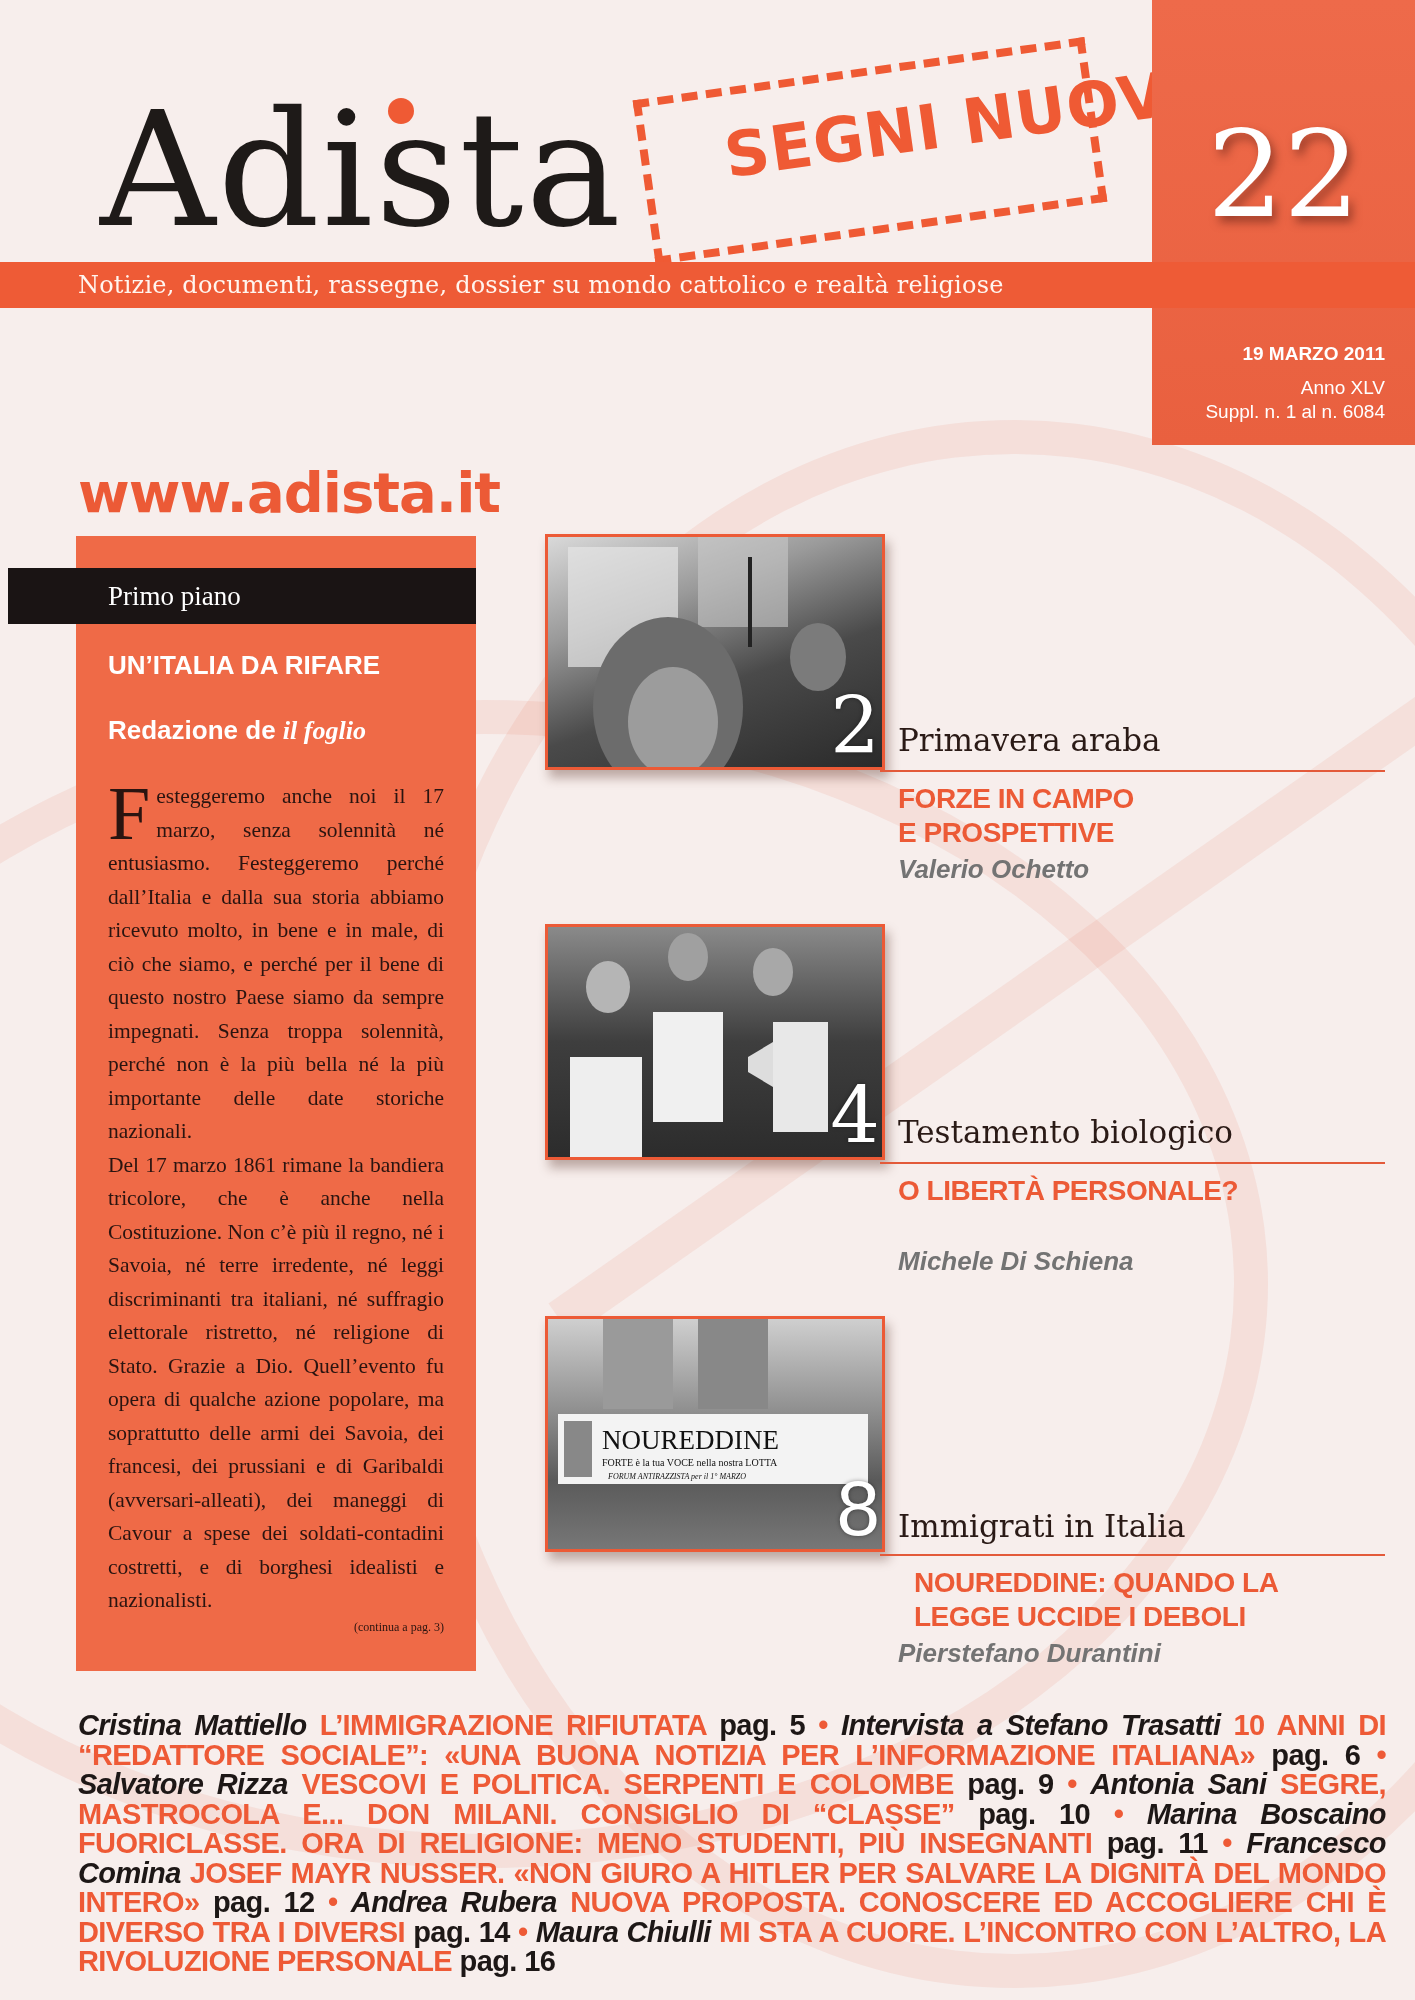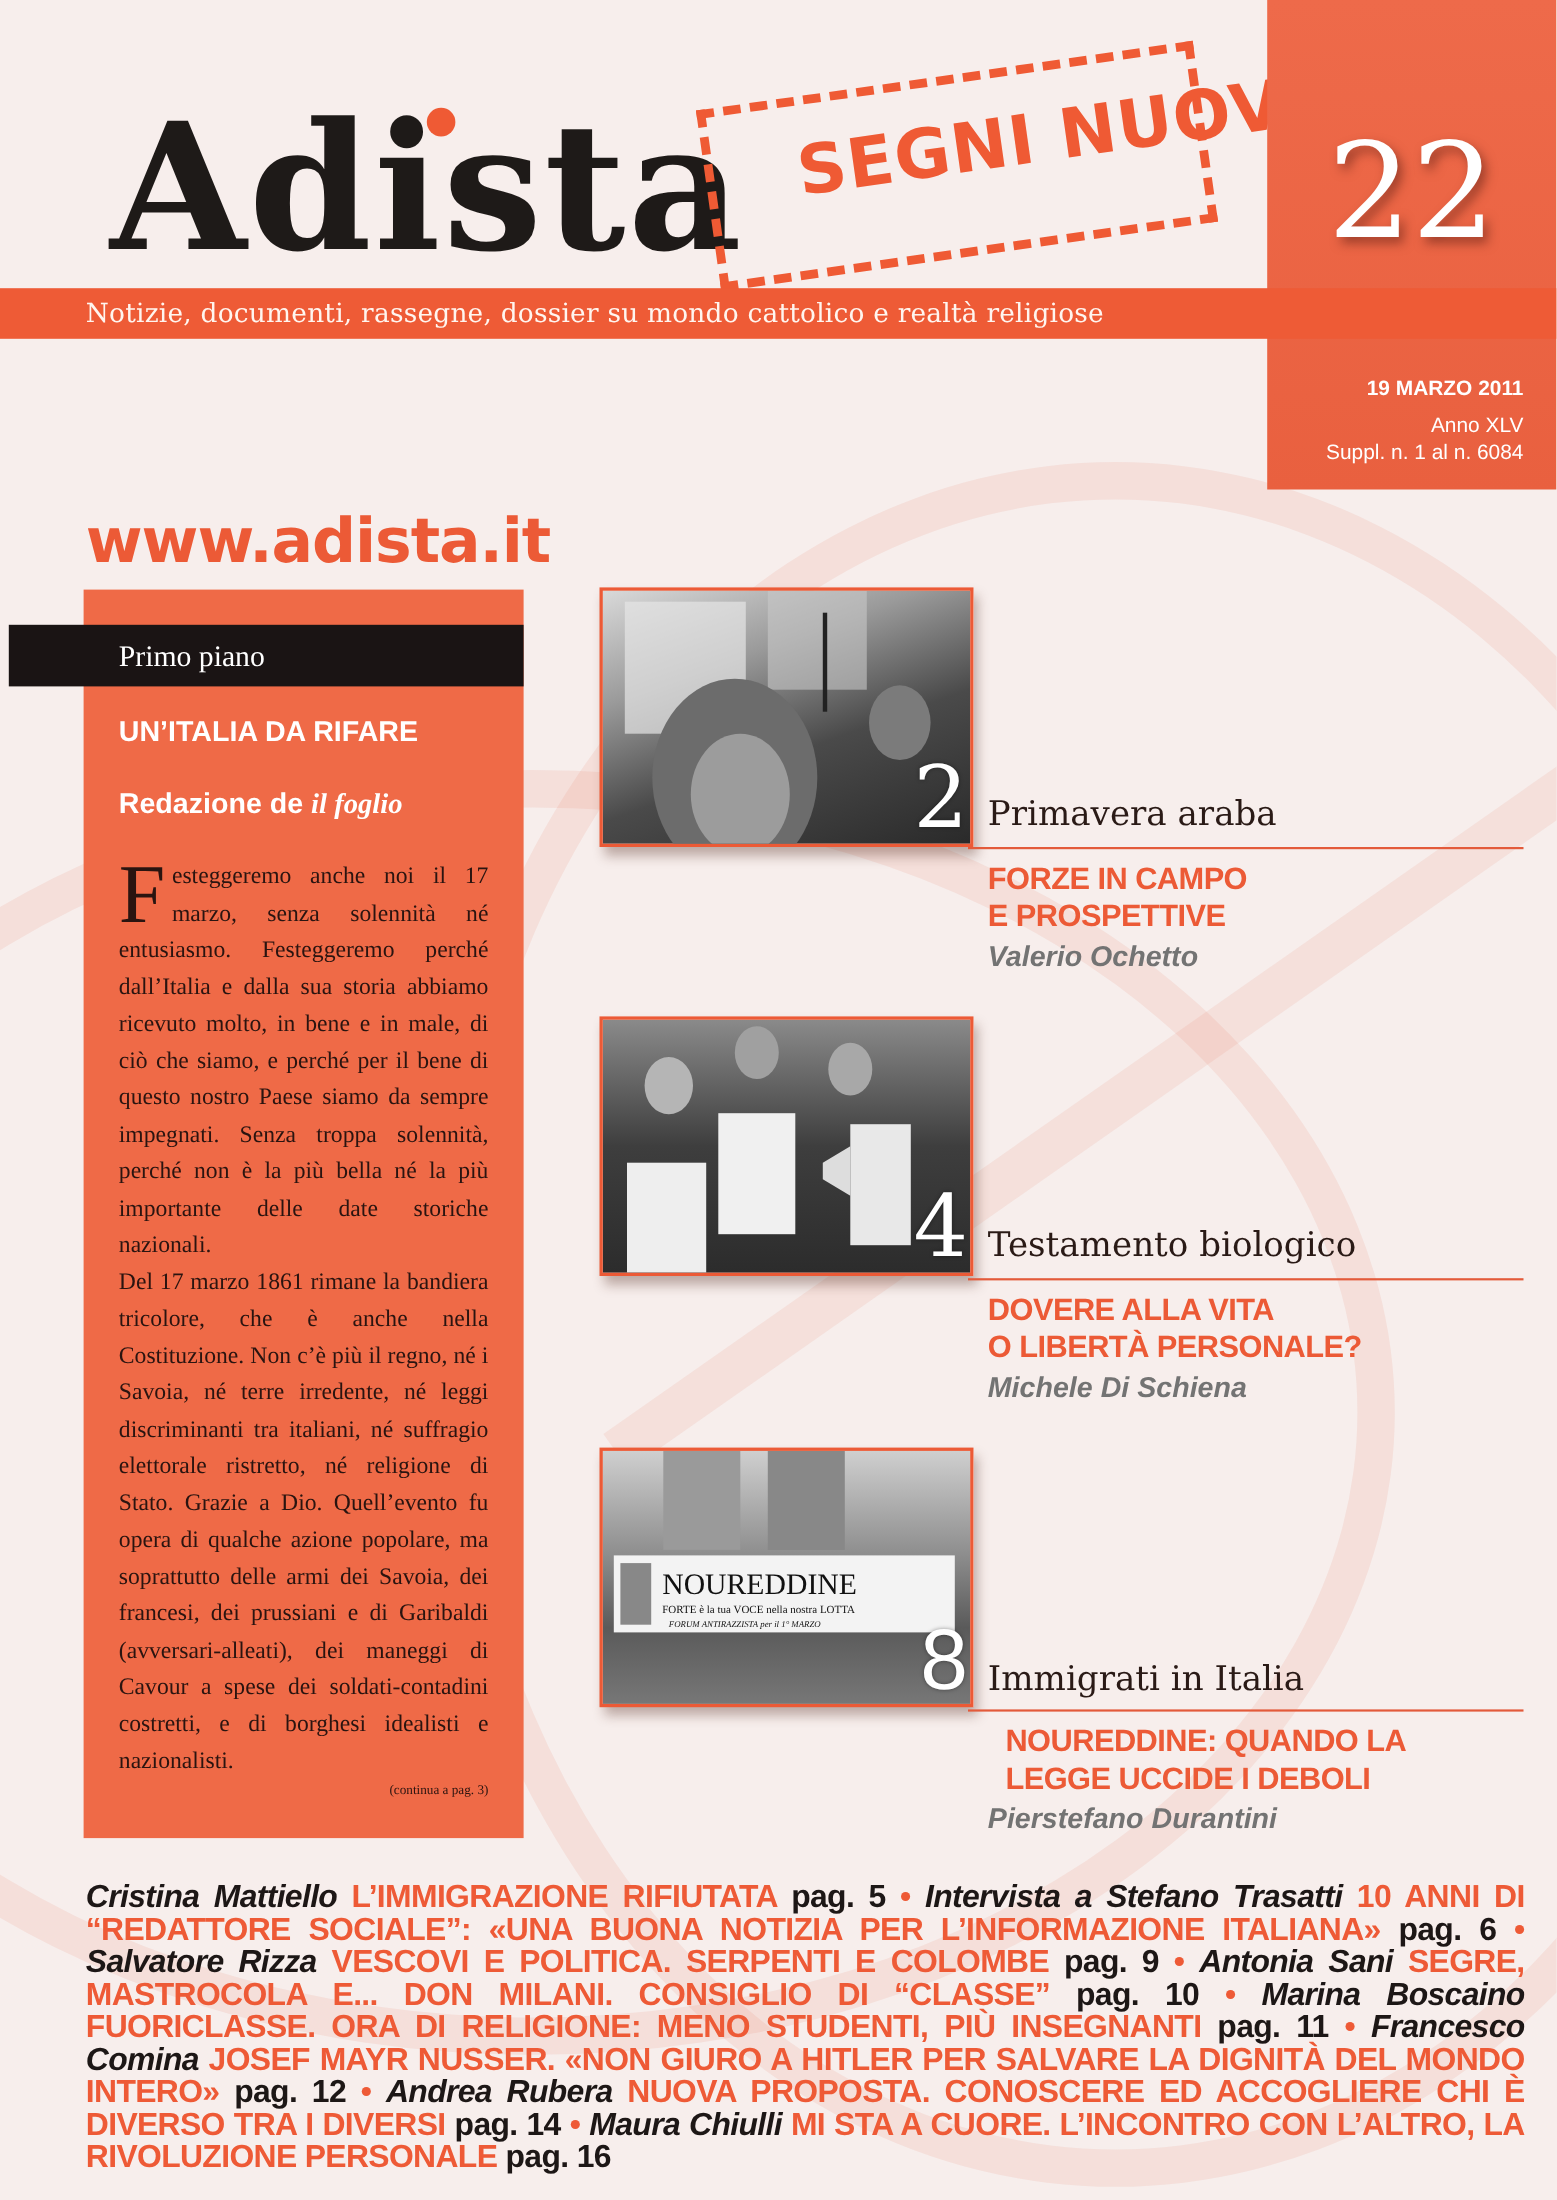--- a/index.html
+++ b/index.html
@@ -8,21 +8,21 @@
     background:#f7eeec;
     font-family:"Liberation Sans", sans-serif;
   }
   .bg-arc { position:absolute; border-radius:50%; border:34px solid rgba(232,120,100,0.13); pointer-events:none; }
   .bg-line { position:absolute; background:rgba(232,120,100,0.12); pointer-events:none; transform-origin:left center; }
 
   
   .logo {
     position:absolute; left:100px; top:70px;
     font-family:"DejaVu Serif", serif; font-size:160px; line-height:200px;
-    color:#1e1a18; letter-spacing:2px; font-weight:bold;
+    color:#1e1a18; letter-spacing:2px; font-weight:normal;
   }
   .logo-dot { position:absolute; left:388px; top:98px; width:26px; height:26px; border-radius:50%; background:#ef5a34; }
   .stamp {
     position:absolute; left:642px; top:68px; width:440px; height:150px;
     transform:rotate(-8deg); border:8px dashed #ef5a34;
   }
   .stamp-text {
     position:absolute; left:720px; top:120px; transform:rotate(-8deg);
     font-family:"DejaVu Sans", sans-serif; font-weight:bold; font-size:62px; color:#ef5a34;
     letter-spacing:1px; transform-origin:left top;
@@ -166,21 +166,20 @@
     <rect x="22" y="130" width="72" height="100" fill="#eeeeee"></rect>
     <rect x="105" y="85" width="70" height="110" fill="#f0f0f0"></rect>
     <rect x="225" y="95" width="55" height="110" fill="#e8e8e8"></rect>
     <polygon points="200,130 225,115 225,160 200,145" fill="#ddd"></polygon>
   </svg>
   <div class="photo-num">4</div>
 </div>
 <div class="section-title" style="left:898px;top:1112px;">Testamento biologico</div>
 <div class="section-rule" style="left:880px;top:1162px;width:505px;"></div>
 <div class="story-head" style="left:898px;top:1174px;">
-  <div>DOVERE ALLA VITA</div>
   <div>O LIBERTÀ PERSONALE?</div>
 </div>
 <div class="story-author" style="left:898px;top:1244px;">Michele Di Schiena</div>
 
 <div class="photo" style="left:545px;top:1316px;background:linear-gradient(180deg,#cfcfcf 0%,#8f8f8f 40%,#5a5a5a 70%,#777 100%);">
   <svg width="334" height="230">
     <rect x="55" y="0" width="70" height="90" fill="#9a9a9a"></rect>
     <rect x="150" y="0" width="70" height="90" fill="#888"></rect>
     <rect x="10" y="95" width="310" height="70" fill="#f3f3f3"></rect>
     <rect x="16" y="102" width="28" height="56" fill="#888"></rect>

